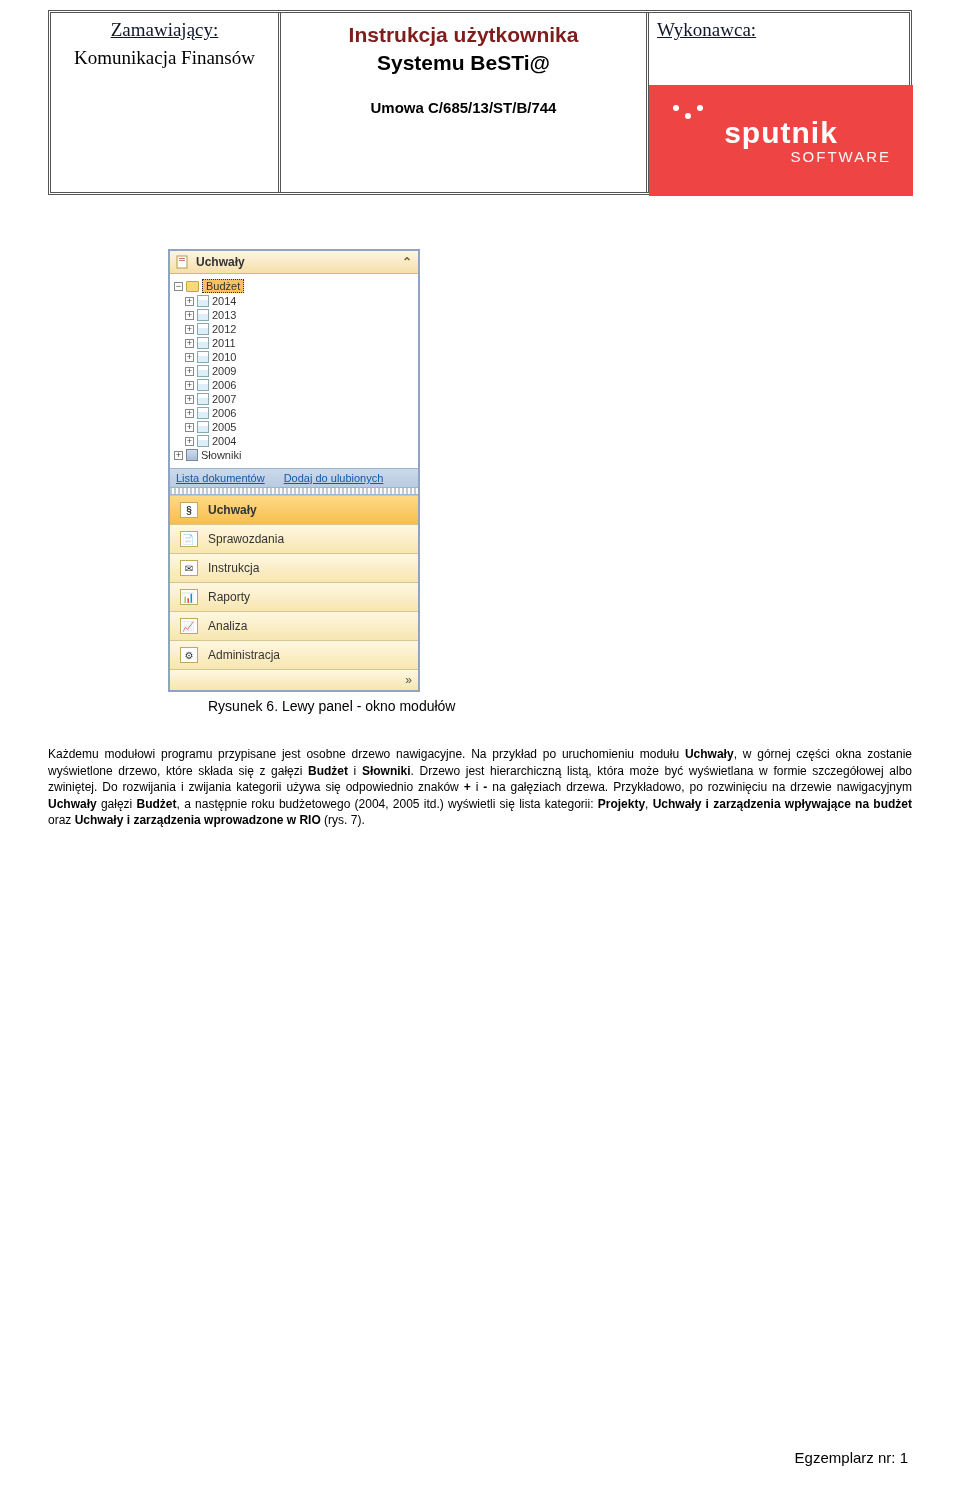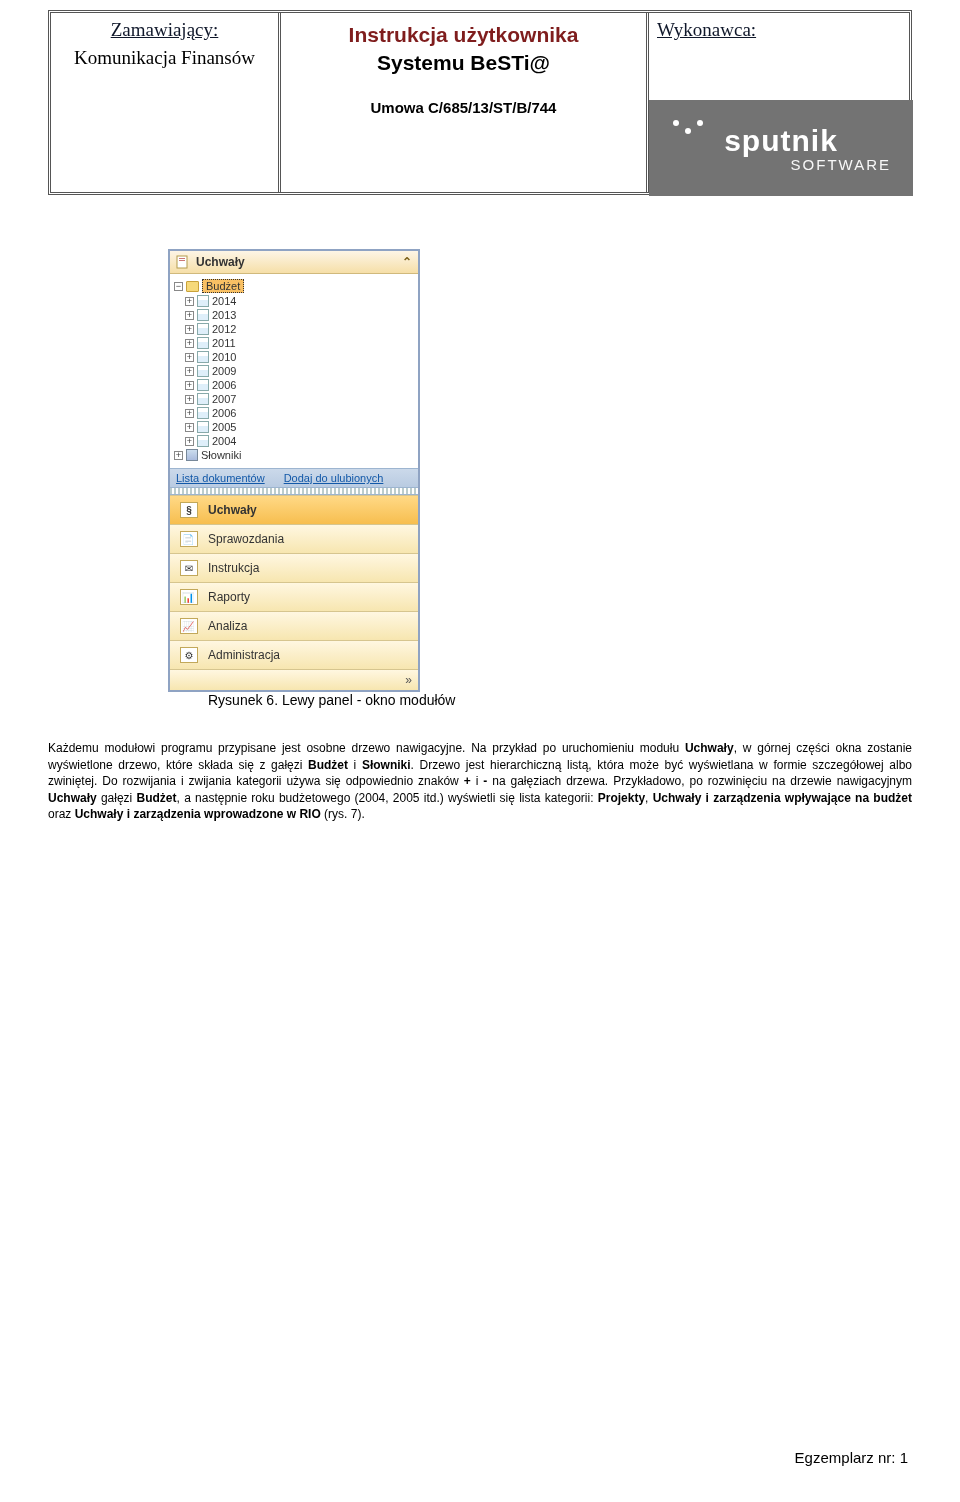--- a/index.html
+++ b/index.html
@@ -8,21 +8,21 @@
   .header-frame { border: 3px double #555; display: flex; height: 185px; }
   .header-col { padding: 6px 8px; }
   .col-left { width: 230px; text-align: center; border-right: 3px double #555; }
   .col-center { flex: 1; text-align: center; border-right: 3px double #555; }
   .col-right { width: 260px; position: relative; }
   .h-label { font-family: "Times New Roman", serif; font-size: 19px; color: #0f172a; text-decoration: underline; }
   .h-sub { font-family: "Times New Roman", serif; font-size: 19px; color: #000; margin-top: 6px; }
   .h-title { font-size: 21px; font-weight: bold; color: #7f1d1d; margin-top: 4px; }
   .h-subtitle { font-size: 21px; font-weight: bold; color: #000; margin-top: 4px; }
   .h-contract { font-size: 15px; font-weight: bold; color: #000; margin-top: 24px; }
-  .logo-box { position: absolute; left: 0; right: -4px; bottom: -4px; height: 96px; background: #737373; display: flex; flex-direction: column; justify-content: center; align-items: center; color: #fff; }
+  .logo-box { position: absolute; left: 0; right: -4px; bottom: -4px; height: 111px; background: #ef4444; display: flex; flex-direction: column; justify-content: center; align-items: center; color: #fff; }
   .logo-word { font-size: 30px; letter-spacing: 1px; font-weight: 600; }
   .logo-sub { font-size: 15px; letter-spacing: 2px; opacity: .95; margin-top: -2px; align-self: flex-end; margin-right: 22px; }
   .logo-dot { width: 6px; height: 6px; border-radius: 50%; background: #fff; position: absolute; }
   .content { margin-top: 54px; }
   .panel { width: 252px; margin-left: 120px; border: 2px solid #8fa3c3; background: #fff; font-size: 12px; }
   .panel-header { display: flex; align-items: center; justify-content: space-between; background: linear-gradient(#fdf5e6,#f6dfa8); border-bottom: 1px solid #d0b97c; padding: 4px 6px; font-weight: bold; color: #333; }
   .ph-left { display: flex; align-items: center; gap: 6px; }
   .icon { display: inline-flex; width: 14px; height: 14px; }
   .chev { font-size: 12px; color: #7a6018; }
   .tree { padding: 4px 2px 6px 2px; background: #fff; }
@@ -33,21 +33,21 @@
   .folder { width: 13px; height: 11px; background: #f6d97a; border: 1px solid #c9a23a; border-radius: 1px; display: inline-block; }
   .cal { width: 12px; height: 12px; border: 1px solid #8aa; background: linear-gradient(#fff 40%,#dfeffa 40%); display: inline-block; }
   .bookico { width: 12px; height: 12px; background: linear-gradient(#cde, #abd); border: 1px solid #789; display: inline-block; }
   .links-bar { background: linear-gradient(#cbd9ea,#b9cbe1); padding: 3px 6px; font-size: 11px; color: #1258a8; border-top: 1px solid #9db5d0; border-bottom: 1px solid #9db5d0; display: flex; gap: 19px; }
   .links-bar span { text-decoration: underline; cursor: pointer; }
   .grip { height: 7px; background: repeating-linear-gradient(90deg,#bcc 0 2px,#fff 2px 4px); border-bottom: 1px solid #9db5d0; }
   .modbtn { display: flex; align-items: center; gap: 10px; padding: 6px 10px; border-top: 1px solid #d6c58f; background: linear-gradient(#fff7e1,#f7e6b0); font-size: 12px; color: #333; }
   .modbtn.active { background: linear-gradient(#ffd986,#f7be4f); font-weight: bold; }
   .mod-expand { display: flex; justify-content: flex-end; padding: 3px 6px; background: linear-gradient(#fff7e1,#f7e6b0); font-size: 12px; color: #555; border-top: 1px solid #d6c58f; }
   .sqicon { width: 18px; height: 16px; border: 1px solid #c2a85a; background: #fff; display: inline-flex; align-items: center; justify-content: center; font-size: 10px; }
-  .caption { font-size: 14px; color: #000; margin-top: 0; margin-left: 160px; }
+  .caption { font-size: 14px; color: #000; margin-top: 6px; margin-left: 160px; }
   .body-text { font-size: 12px; color: #000; margin-top: 32px; text-align: justify; line-height: 1.38; }
   .footer { position: absolute; bottom: 36px; right: 52px; font-size: 15px; }
 </style>
 </head>
 <body>
 
 <div class="page">
   <div class="header-frame">
     <div class="header-col col-left">
       <div class="h-label">Zamawiający:</div>

